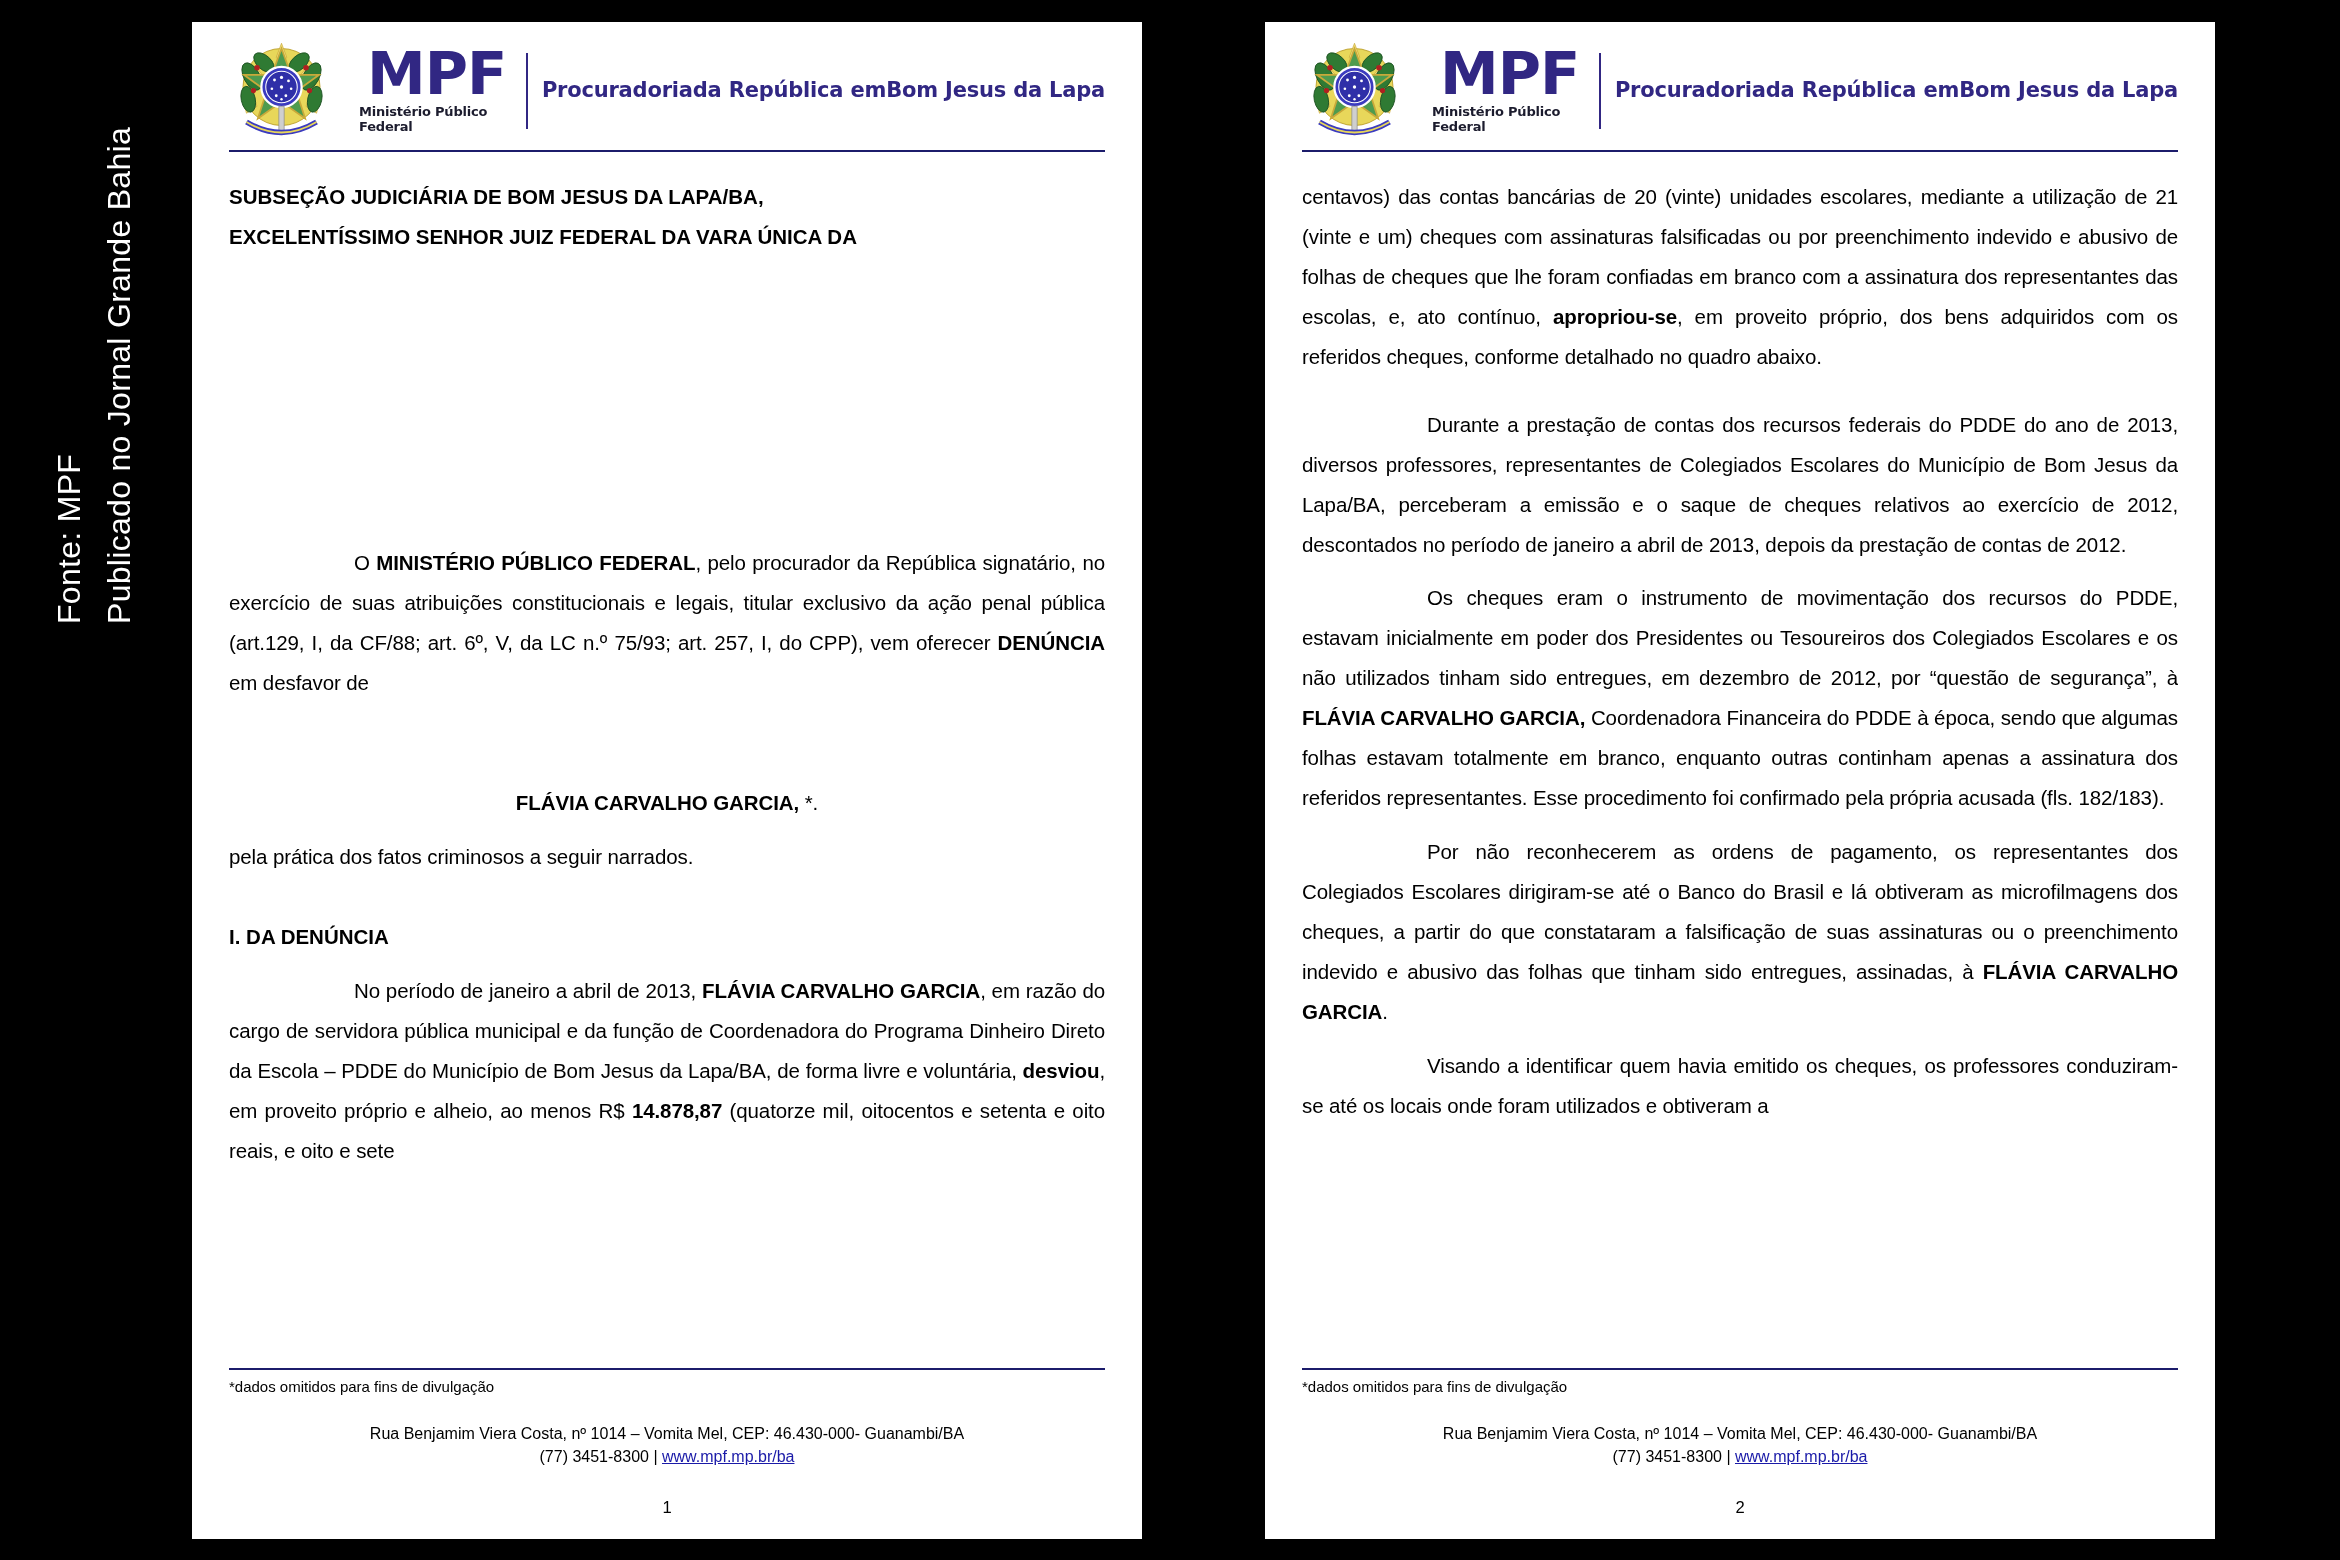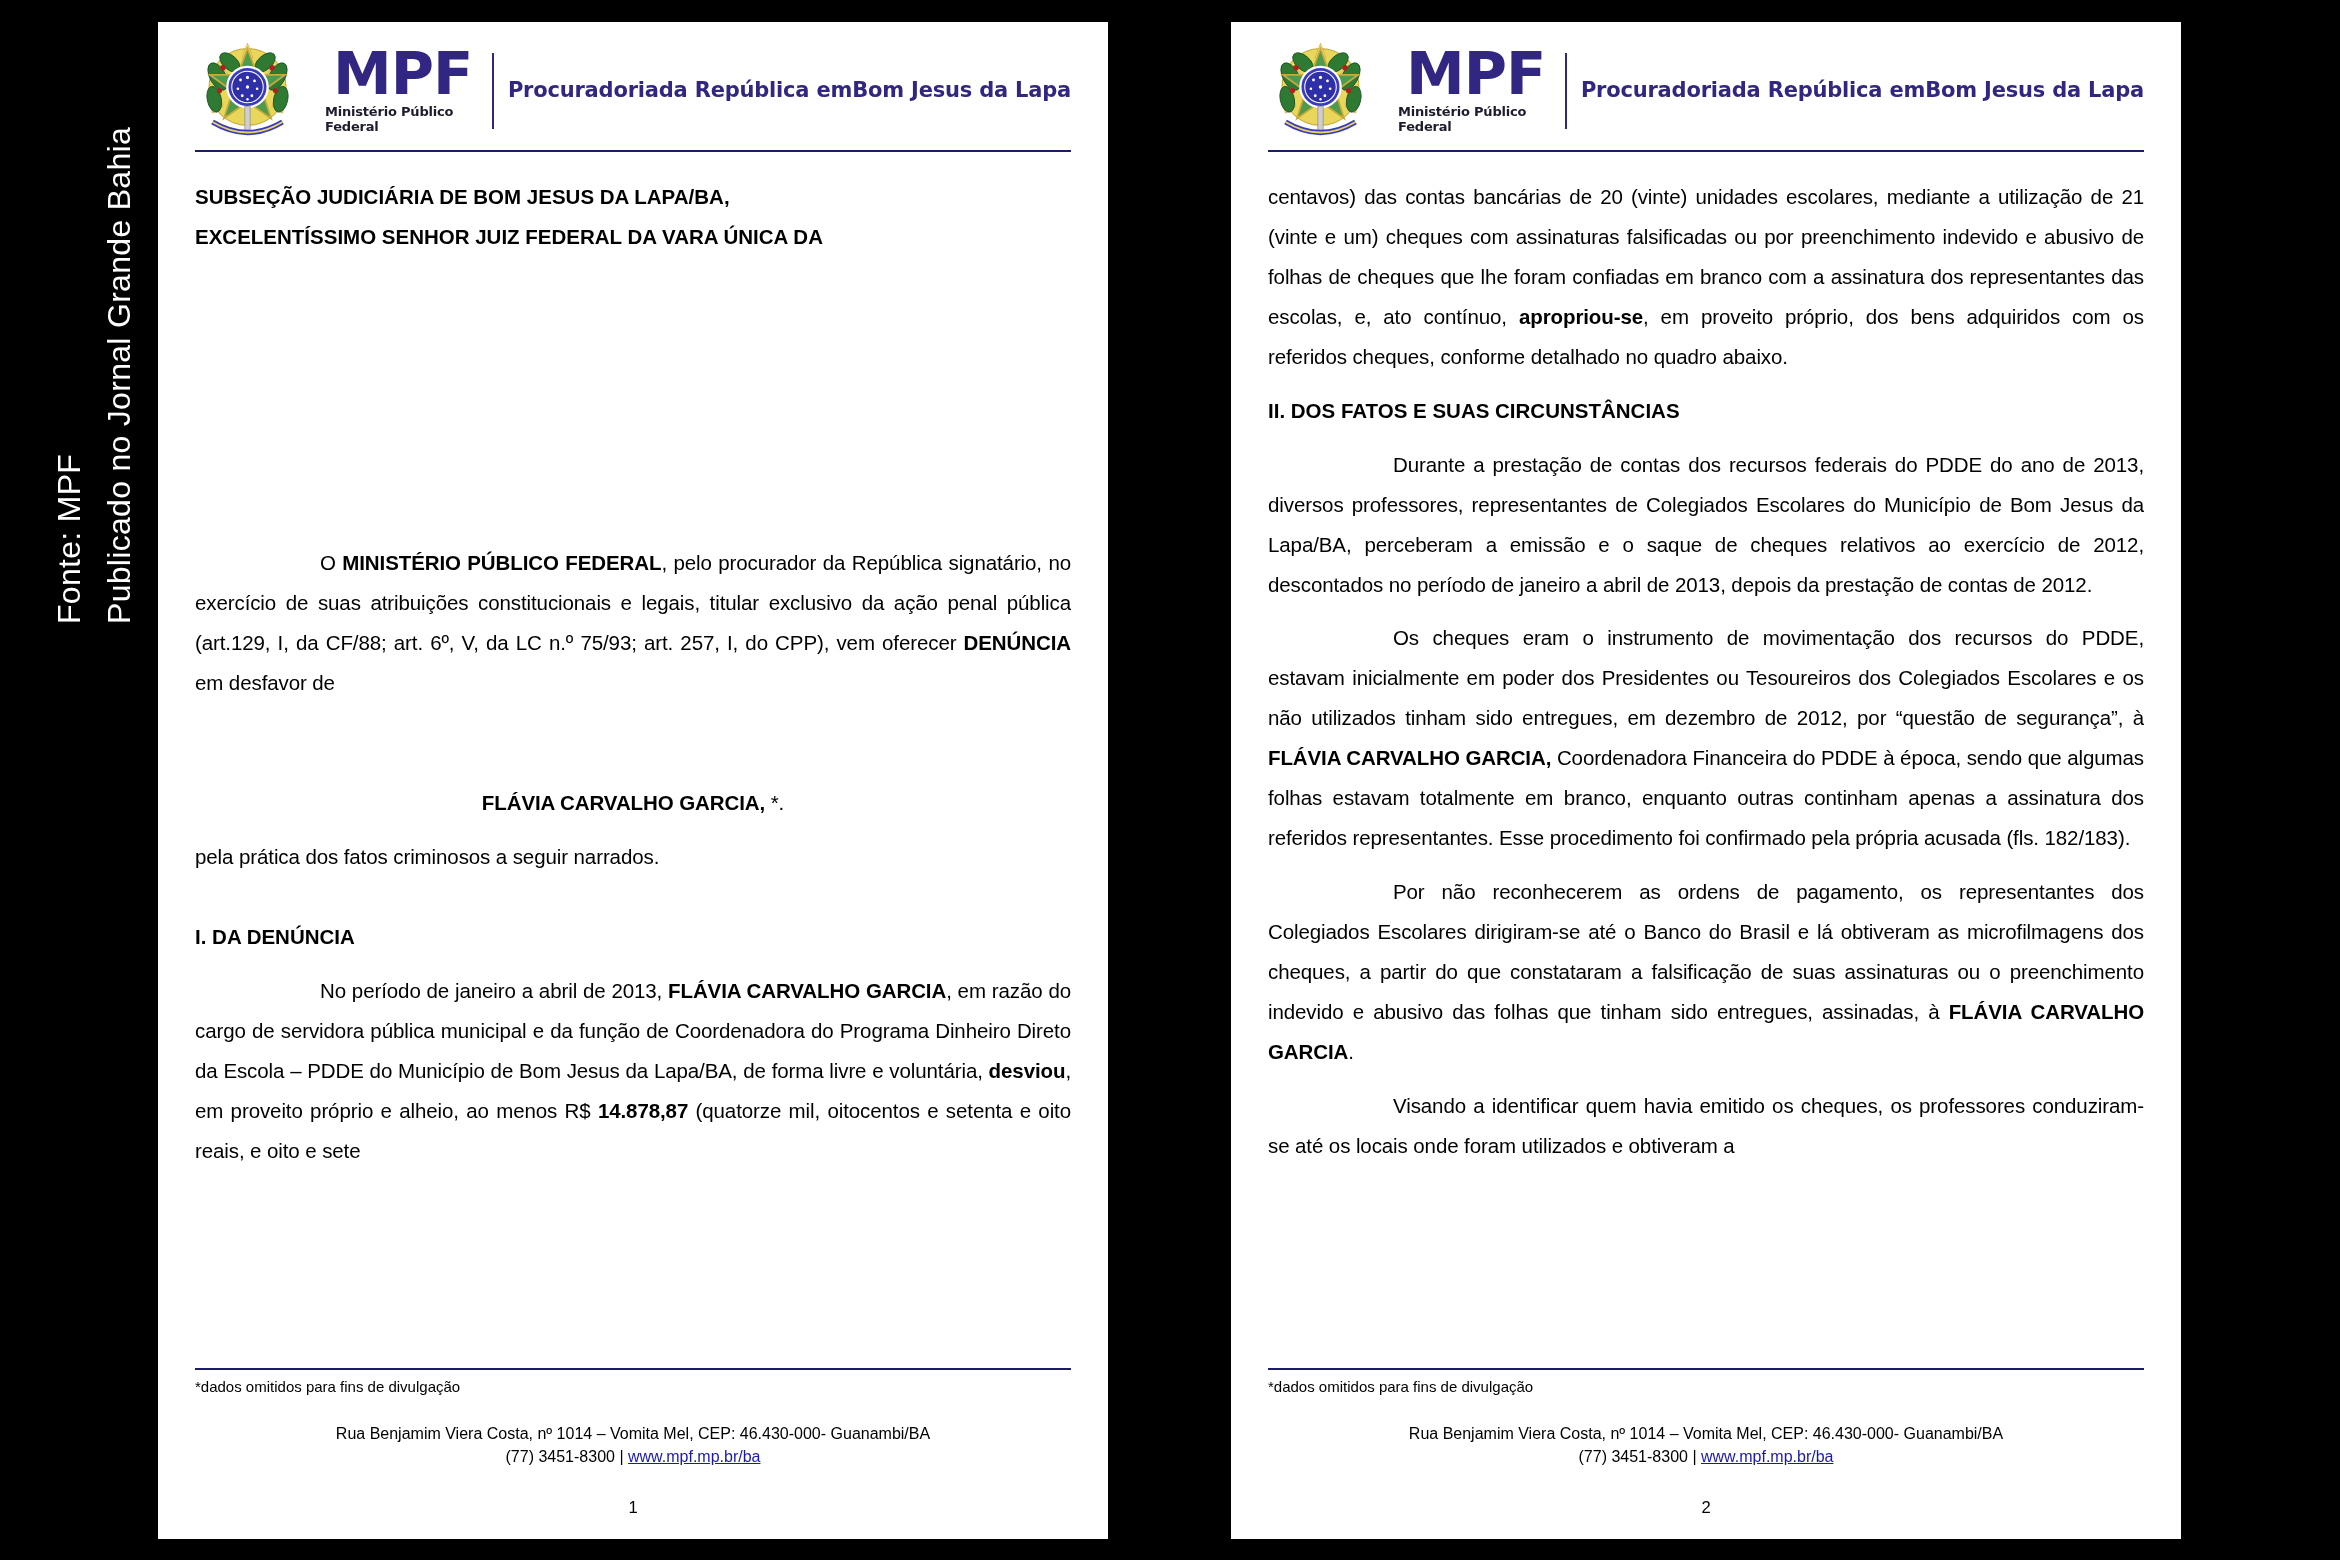--- a/index.html
+++ b/index.html
@@ -40,20 +40,21 @@
   
   .sheet {
     position: absolute;
     top: 21.5px;
     width: 950px;
     height: 1517px;
     background: #ffffff;
     box-sizing: border-box;
     padding: 0;
     overflow: hidden;
+    margin-left: 34px;
   }
   #sheet-1 { left: 158px; }
   #sheet-2 { left: 1231px; }
 
   .sheet-inner {
     position: relative;
     width: 100%;
     height: 100%;
     box-sizing: border-box;
     padding: 11.7px 37px 0 37px;
@@ -376,21 +377,20 @@
       </div>
     </div>
 
     <hr class="rule-top">
 
     <div class="body-area">
       <p class="p"><span> centavos) das contas bancárias de 20 (vinte) unidades escolares, mediante a utilização de 21 (vinte e um) cheques com assinaturas falsificadas ou por preenchimento indevido e abusivo de folhas de cheques que lhe foram confiadas em branco com a assinatura dos representantes das escolas, e, ato contínuo, </span><b>apropriou-se</b><span>, em proveito próprio, dos bens adquiridos com os referidos cheques, conforme detalhado no quadro abaixo.</span></p>
 
       <div class="spacer-xs"></div>
 
-      <div class="heading nojust">II. DOS FATOS E SUAS CIRCUNSTÂNCIAS</div>
 
       <div class="spacer-xs"></div>
 
       <p class="p indent">Durante a prestação de contas dos recursos federais do PDDE do ano de 2013, diversos professores, representantes de Colegiados Escolares do Município de Bom Jesus da Lapa/BA, perceberam a emissão e o saque de cheques relativos ao exercício de 2012, descontados no período de janeiro a abril de 2013, depois da prestação de contas de 2012.</p>
 
       <div class="spacer-xs"></div>
 
       <p class="p indent"><span>Os cheques eram o instrumento de movimentação dos recursos do PDDE, estavam inicialmente em poder dos Presidentes ou Tesoureiros dos Colegiados Escolares e os não utilizados tinham sido entregues, em dezembro de 2012, por “questão de segurança”, à </span><b>FLÁVIA CARVALHO GARCIA,</b><span> Coordenadora Financeira do PDDE à época, sendo que algumas folhas estavam totalmente em branco, enquanto outras continham apenas a assinatura dos referidos representantes. Esse procedimento foi confirmado pela própria acusada (fls. 182/183).</span></p>
 
       <div class="spacer-xs"></div>

